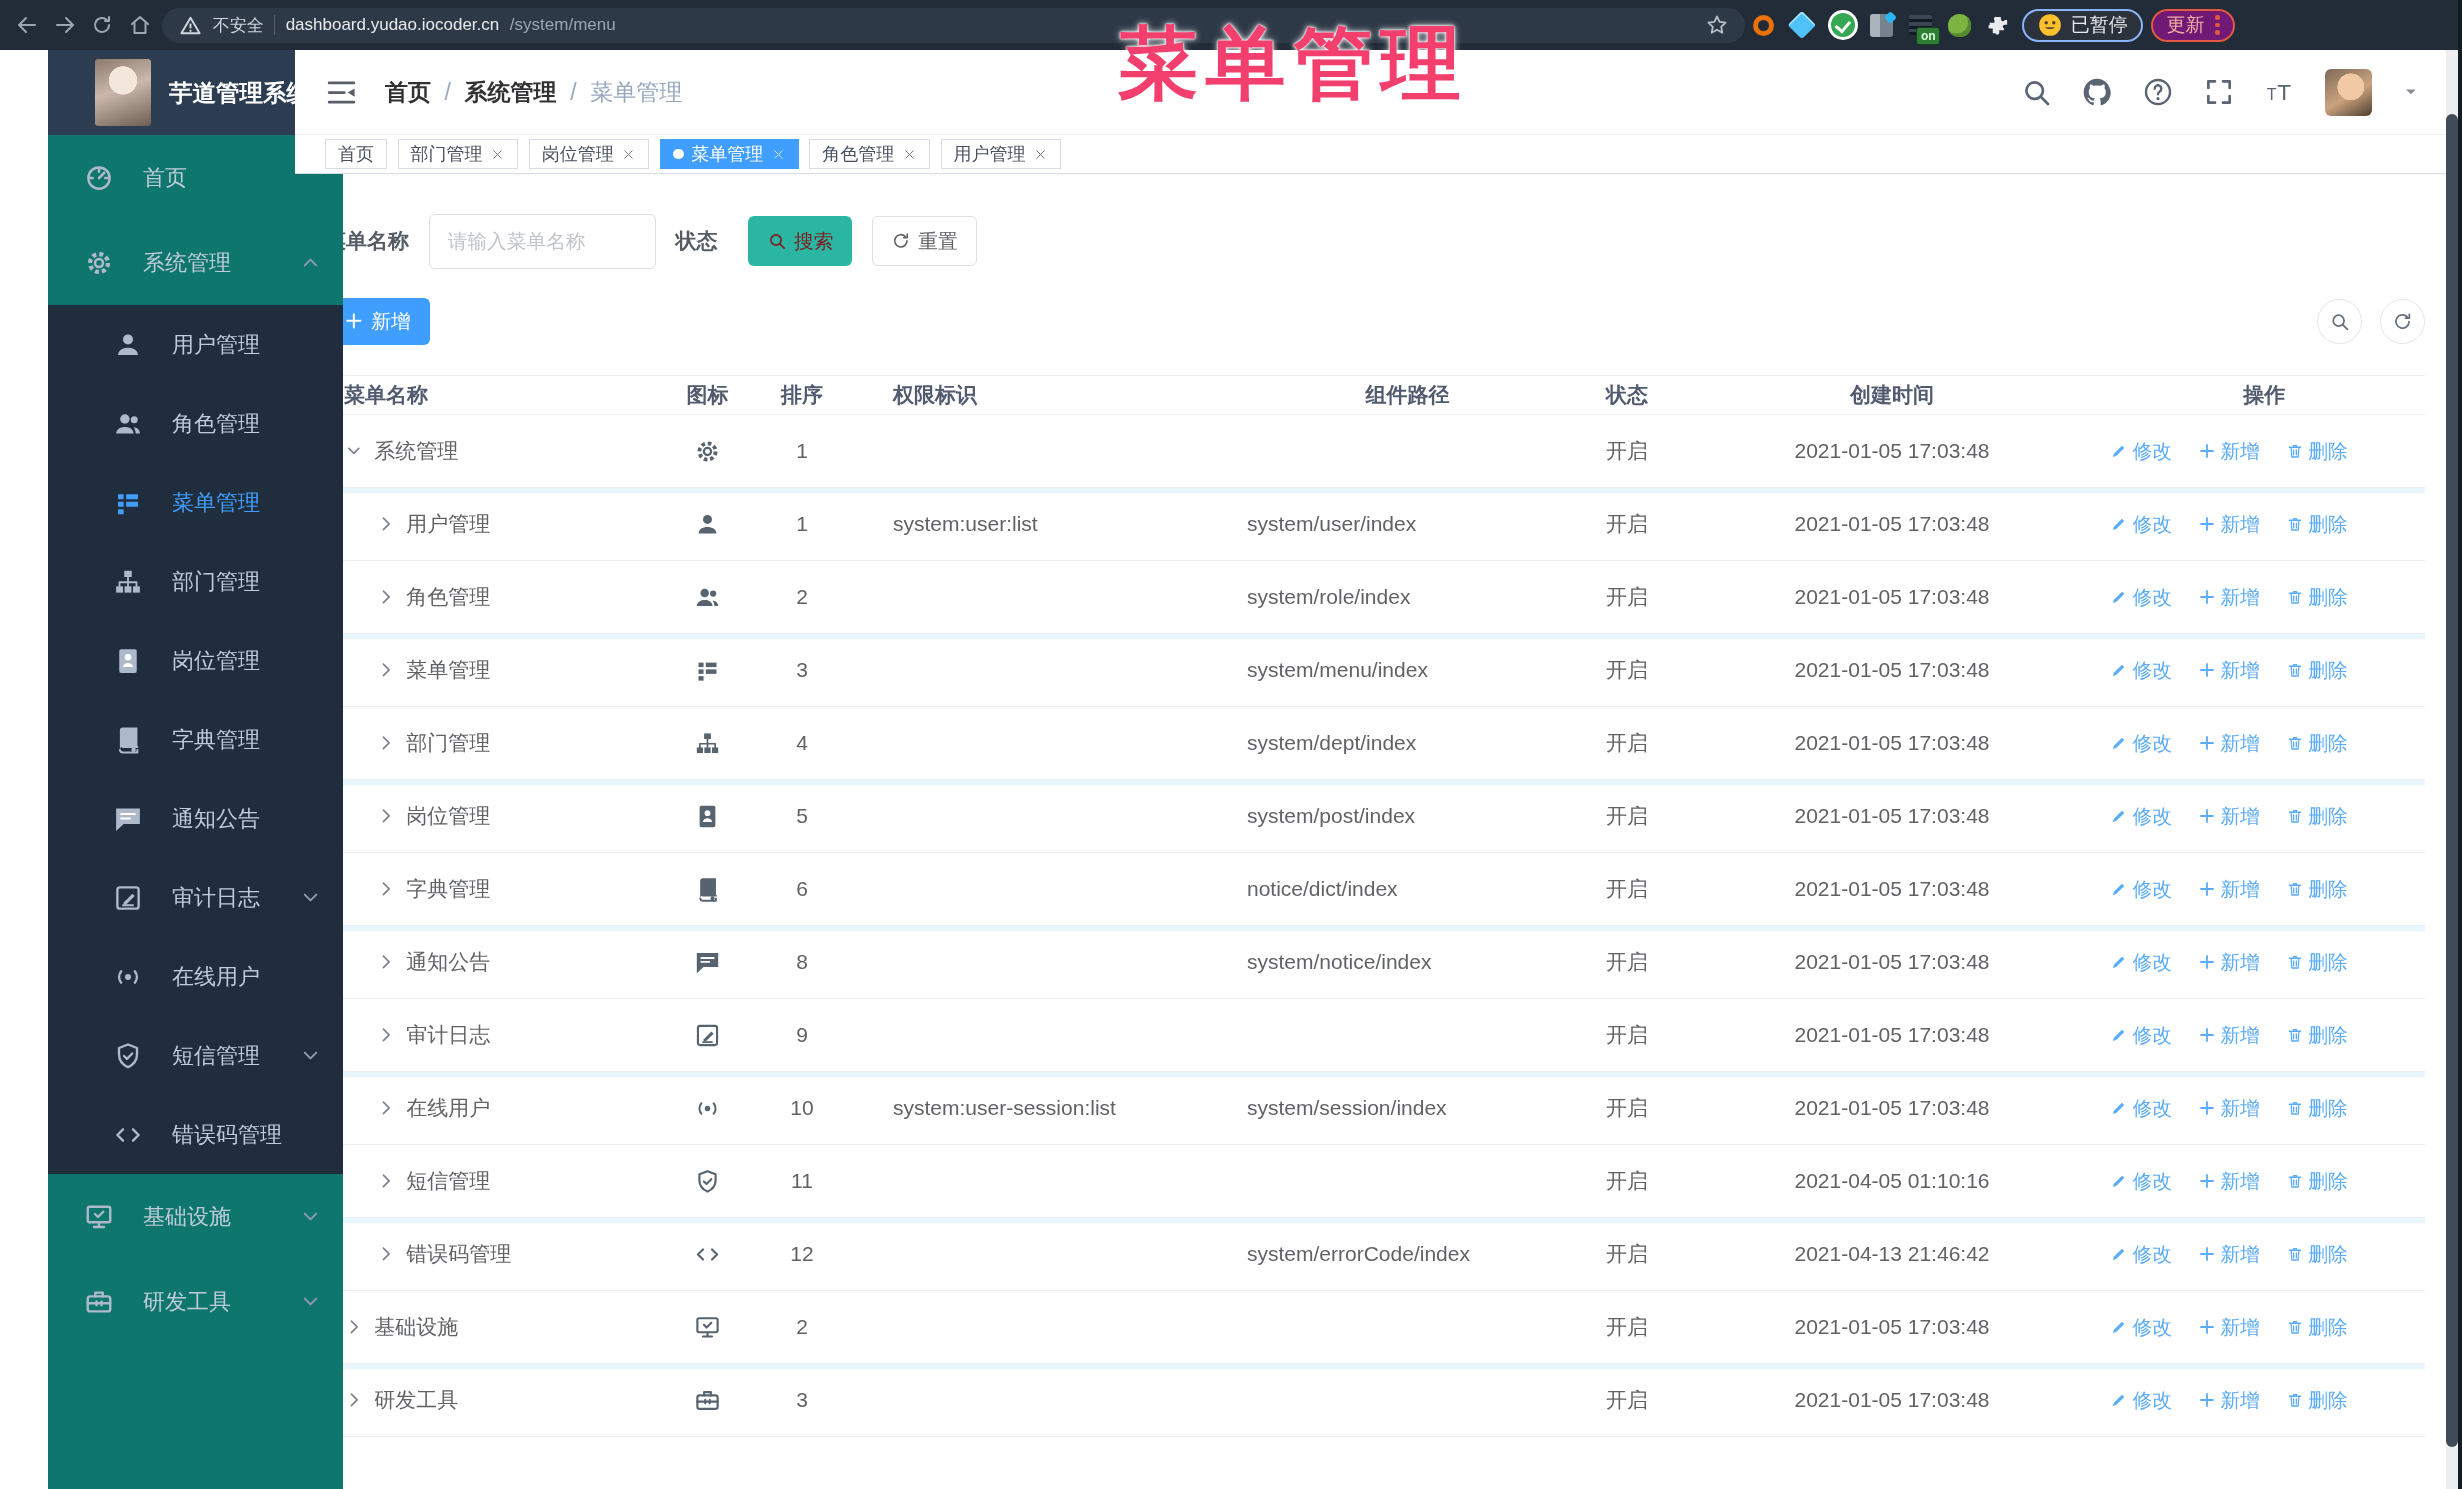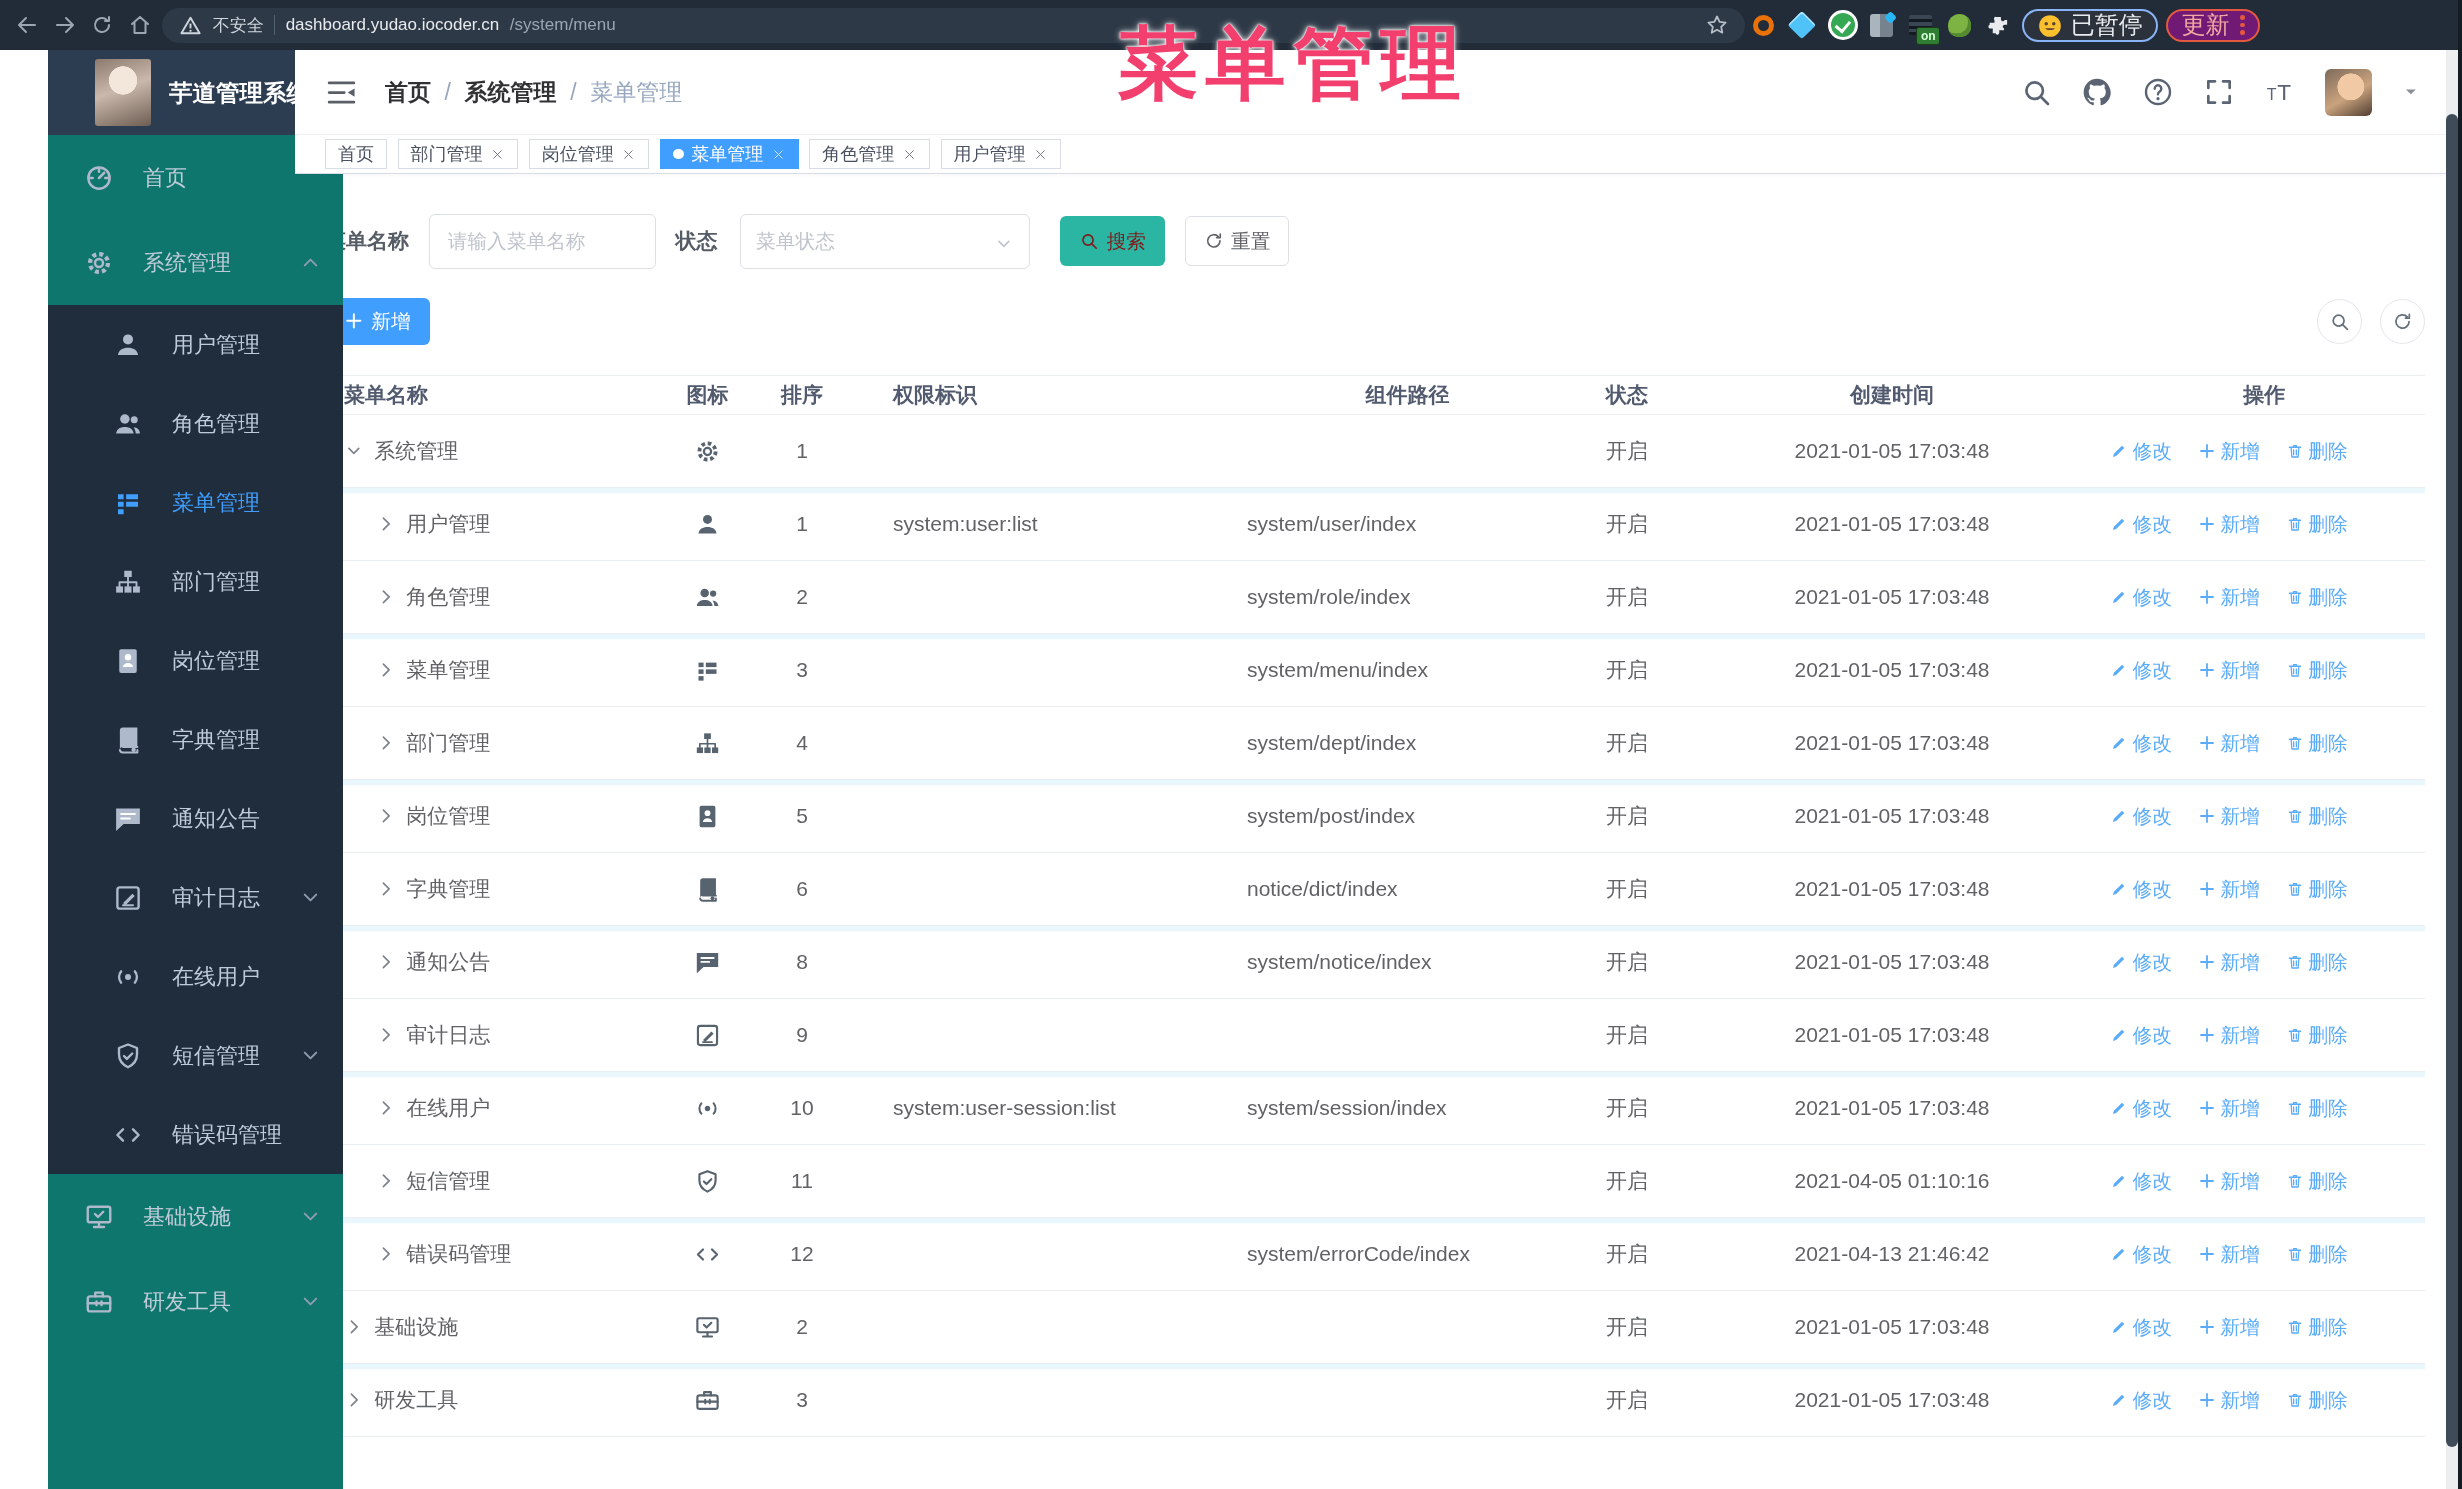--- a/index.html
+++ b/index.html
@@ -24,21 +24,21 @@
   .ext-gem{width:19.7px;height:19.7px;background:#4fc3f7;transform:rotate(45deg);border-radius:3px;box-shadow:inset 1.5px 1.5px 0 #b3e5fc;}
   .ext-green{width:24px;height:24px;border-radius:50%;background:#34a853;box-shadow:0 0 0 3px #fff;position:relative;}
   .ext-green:after{content:"";position:absolute;left:6.8px;top:5.3px;width:6.8px;height:10.6px;border:3px solid #fff;border-top:none;border-left:none;transform:rotate(40deg);}
   .ext-cols{width:23px;height:23px;background:linear-gradient(90deg,#aab4bd 45%,#76838f 45%);border-radius:3px;}
   .ext-cols:after{content:"";position:absolute;right:1.5px;top:1.5px;width:9px;height:9px;background:#29b6f6;border-radius:2.3px;transform:rotate(45deg);}
   .ext-dark{width:23px;height:19.7px;background:repeating-linear-gradient(#3a4654 0 3.8px,#141a21 3.8px 6.8px);border-radius:2.3px;}
   .ext-on{position:absolute;right:-4.5px;bottom:-6px;background:#2e7d32;color:#d7ffd9;font-size:12px;font-weight:700;
     padding:0.8px 3.8px;border-radius:3px;border:1.5px solid #1b3b1d;}
   .ext-animal{width:23px;height:23px;border-radius:50% 50% 45% 45%;background:#7cb342;box-shadow:inset -3px -3.8px 0 #558b2f;}
   .ext-puzzle{color:#e8eaed;}
-  .pill{height:33px;border-radius:18px;display:flex;align-items:center;gap:7.6px;padding:0 13.6px;font-size:24px;}
+  .pill{height:33px;border-radius:18px;display:flex;align-items:center;gap:7.6px;padding:0 13.6px;font-size:19px;}
   #pill-paused{border:2.3px solid #8ab4f8;background:#2b323c;color:#e8eaed;}
   #pill-update{border:2.3px solid #e2593f;background:#701a75;color:#f2a9a0;gap:10.6px;}
   #pill-update .dots{color:#e2593f;font-weight:700;letter-spacing:0;font-size:18px;line-height:7.6px;display:flex;flex-direction:column;gap:3px;}
   #pill-update .dots i{width:4.5px;height:4.5px;border-radius:50%;background:#e2593f;display:block;}
 
   
   #overlay-title{position:absolute;left:1118px;top:10.6px;z-index:60;font-size:80px;font-weight:700;
     color:#f23f6d;letter-spacing:7.6px;
     text-shadow:0 0 3px #fff,0 0 7.6px rgba(255,255,255,.95),0 0 1.5px #fff;}
 
@@ -429,26 +429,20 @@
           <path d="M6 6l12 12 M18 6L6 18" fill="none" stroke="currentColor" stroke-width="1.6" stroke-linecap="round" stroke-linejoin="round"></path>
         </svg>
       </div>
     </div>
 
   <div id="content">
     <div id="filters">
       <span class="f-label">菜单名称</span>
       <input id="name-input" placeholder="请输入菜单名称" style="">
       <span class="f-label">状态</span>
-      <div id="status-select">
-        <span>菜单状态</span>
-        <span class="chev"><svg viewBox="0 0 24 24" class="ic" style="width:19.7px;height:19.7px">
-              <path d="M6 9l6 6 6-6" fill="none" stroke="currentColor" stroke-width="2" stroke-linecap="round" stroke-linejoin="round"></path>
-            </svg></span>
-      </div>
       <div class="btn" id="btn-search">
         <svg viewBox="0 0 24 24" class="ic" style="width:19.7px;height:19.7px">
             <circle cx="11" cy="11" r="6.2" fill="none" stroke="currentColor" stroke-width="2"></circle>
             <path d="M15.6 15.6L21 21" fill="none" stroke="currentColor" stroke-width="2" stroke-linecap="round" stroke-linejoin="round"></path>
           </svg>
         <span>搜索</span>
       </div>
       <div class="btn" id="btn-reset">
         <svg viewBox="0 0 24 24" class="ic" style="width:19.7px;height:19.7px">
             <path d="M19.5 12a7.5 7.5 0 1 1-2.1-5.2 M19.8 3.8v4.4h-4.4" fill="none" stroke="currentColor" stroke-width="2" stroke-linecap="round" stroke-linejoin="round"></path>

